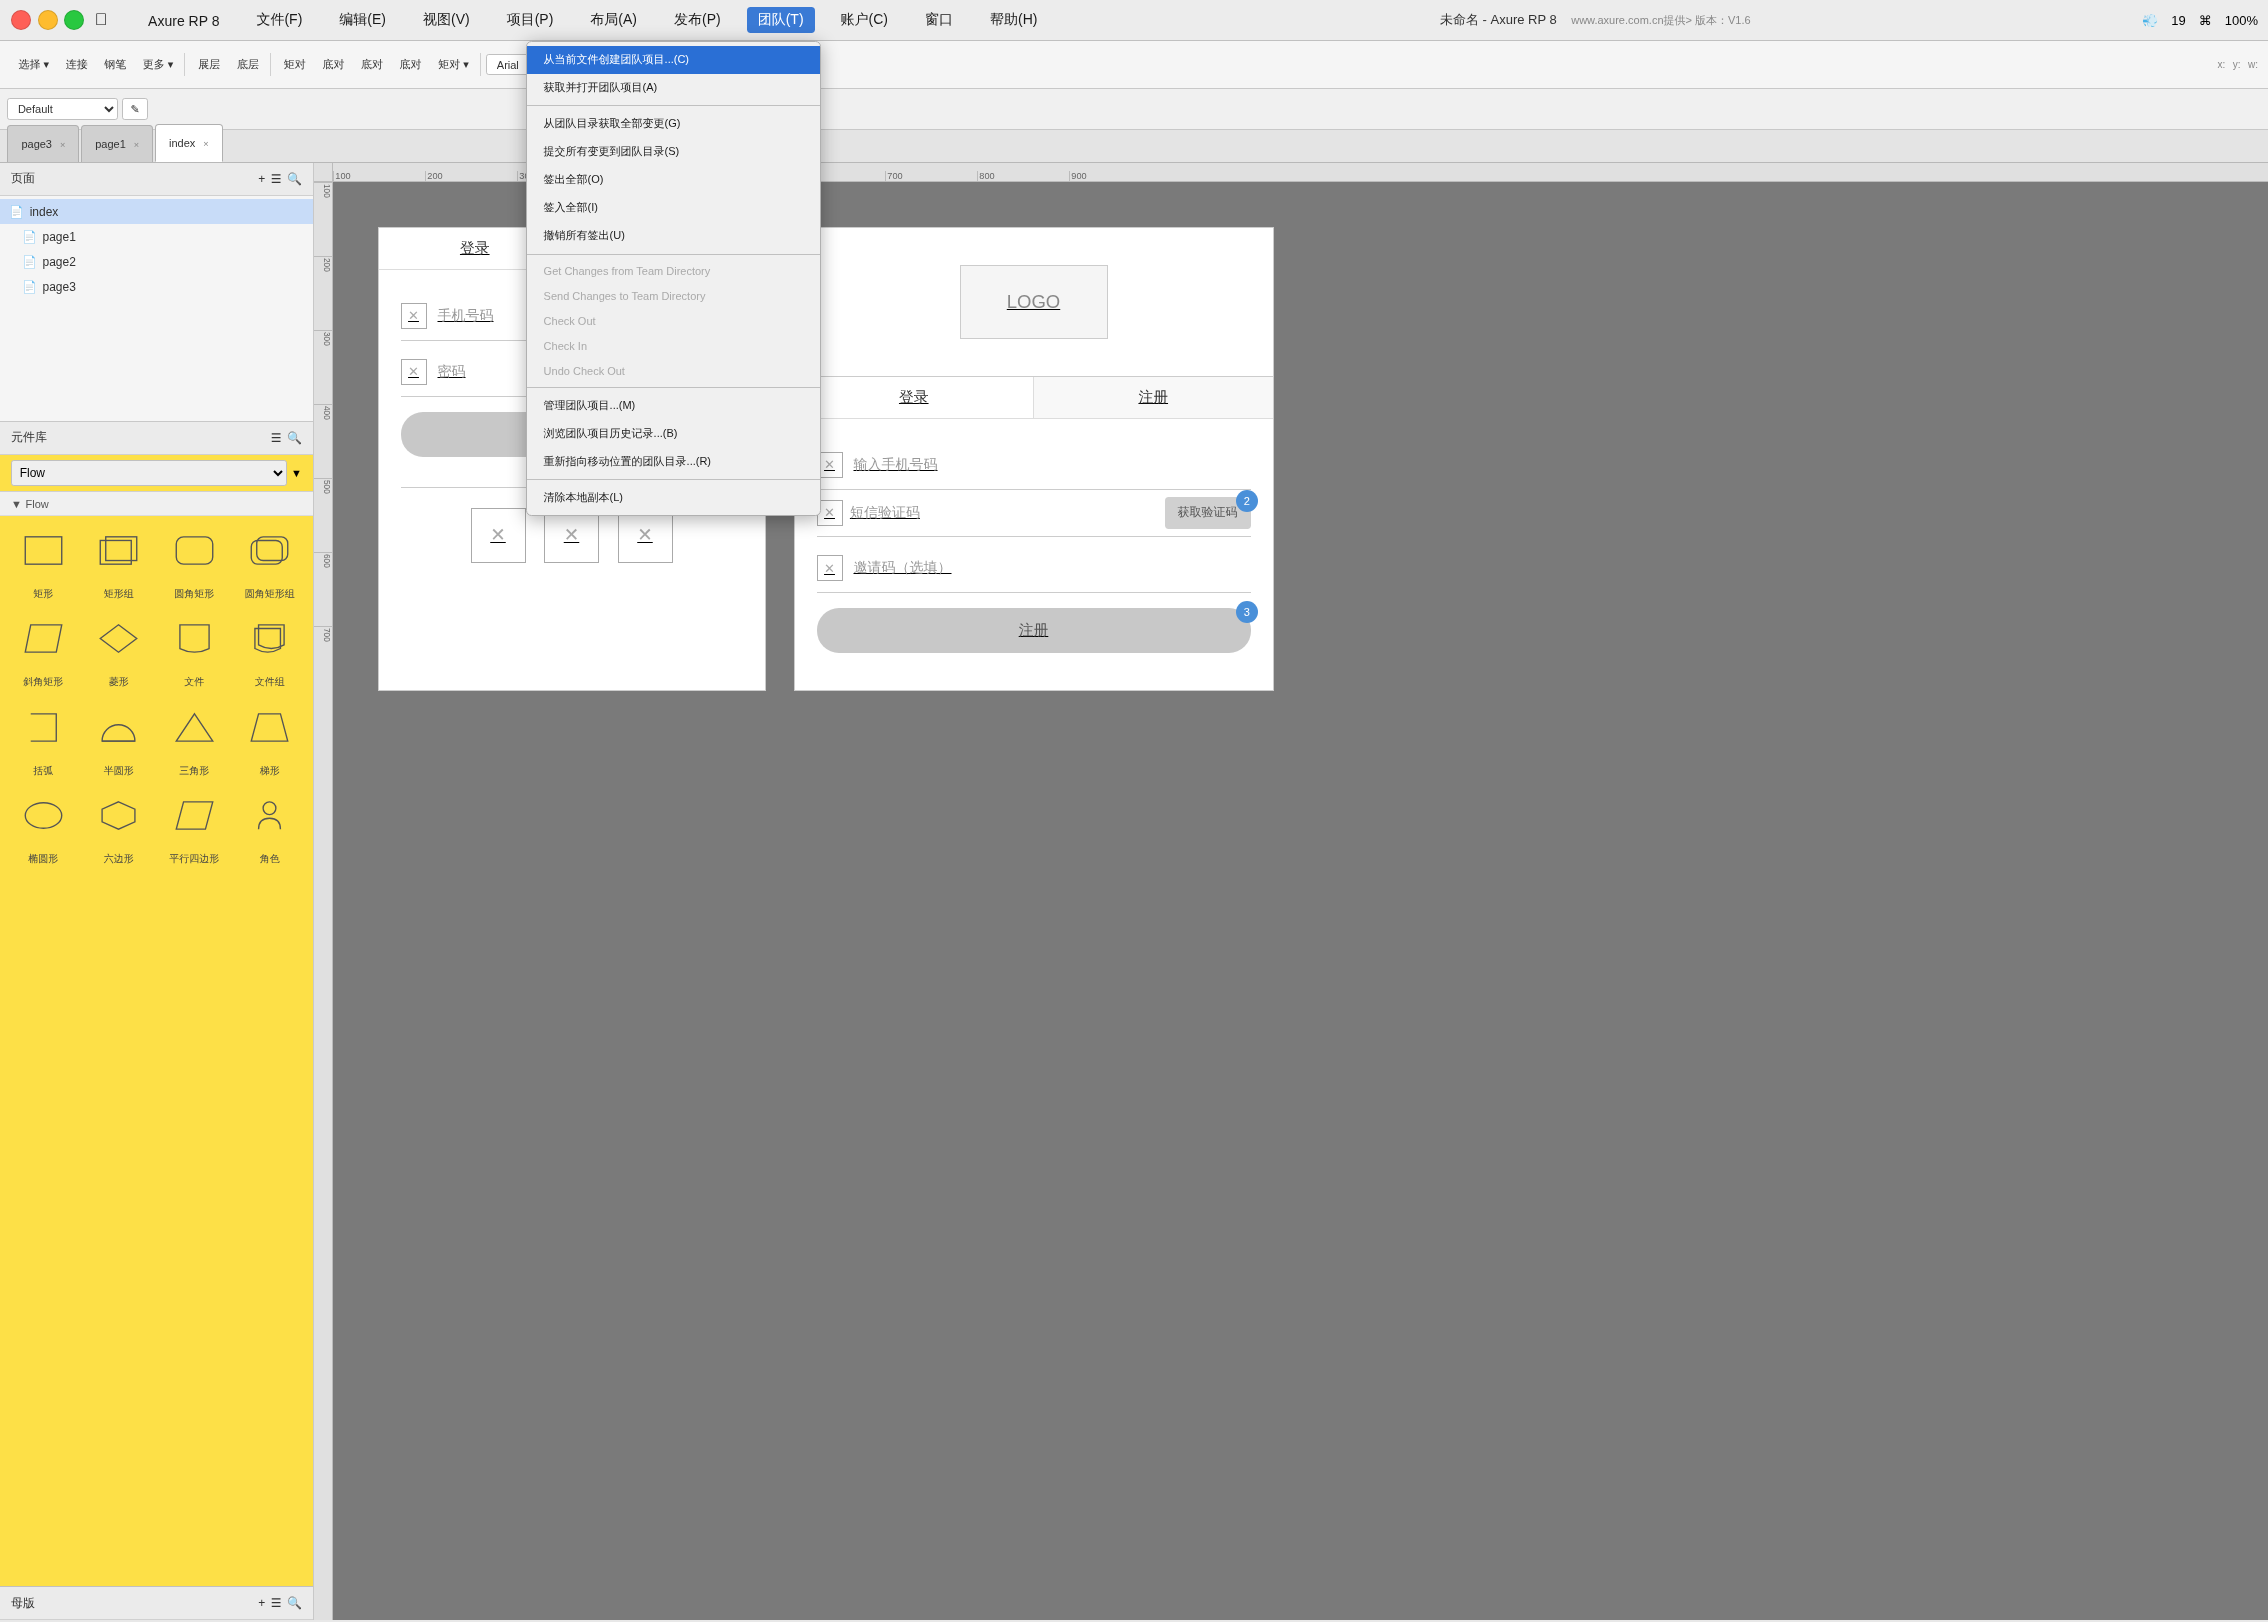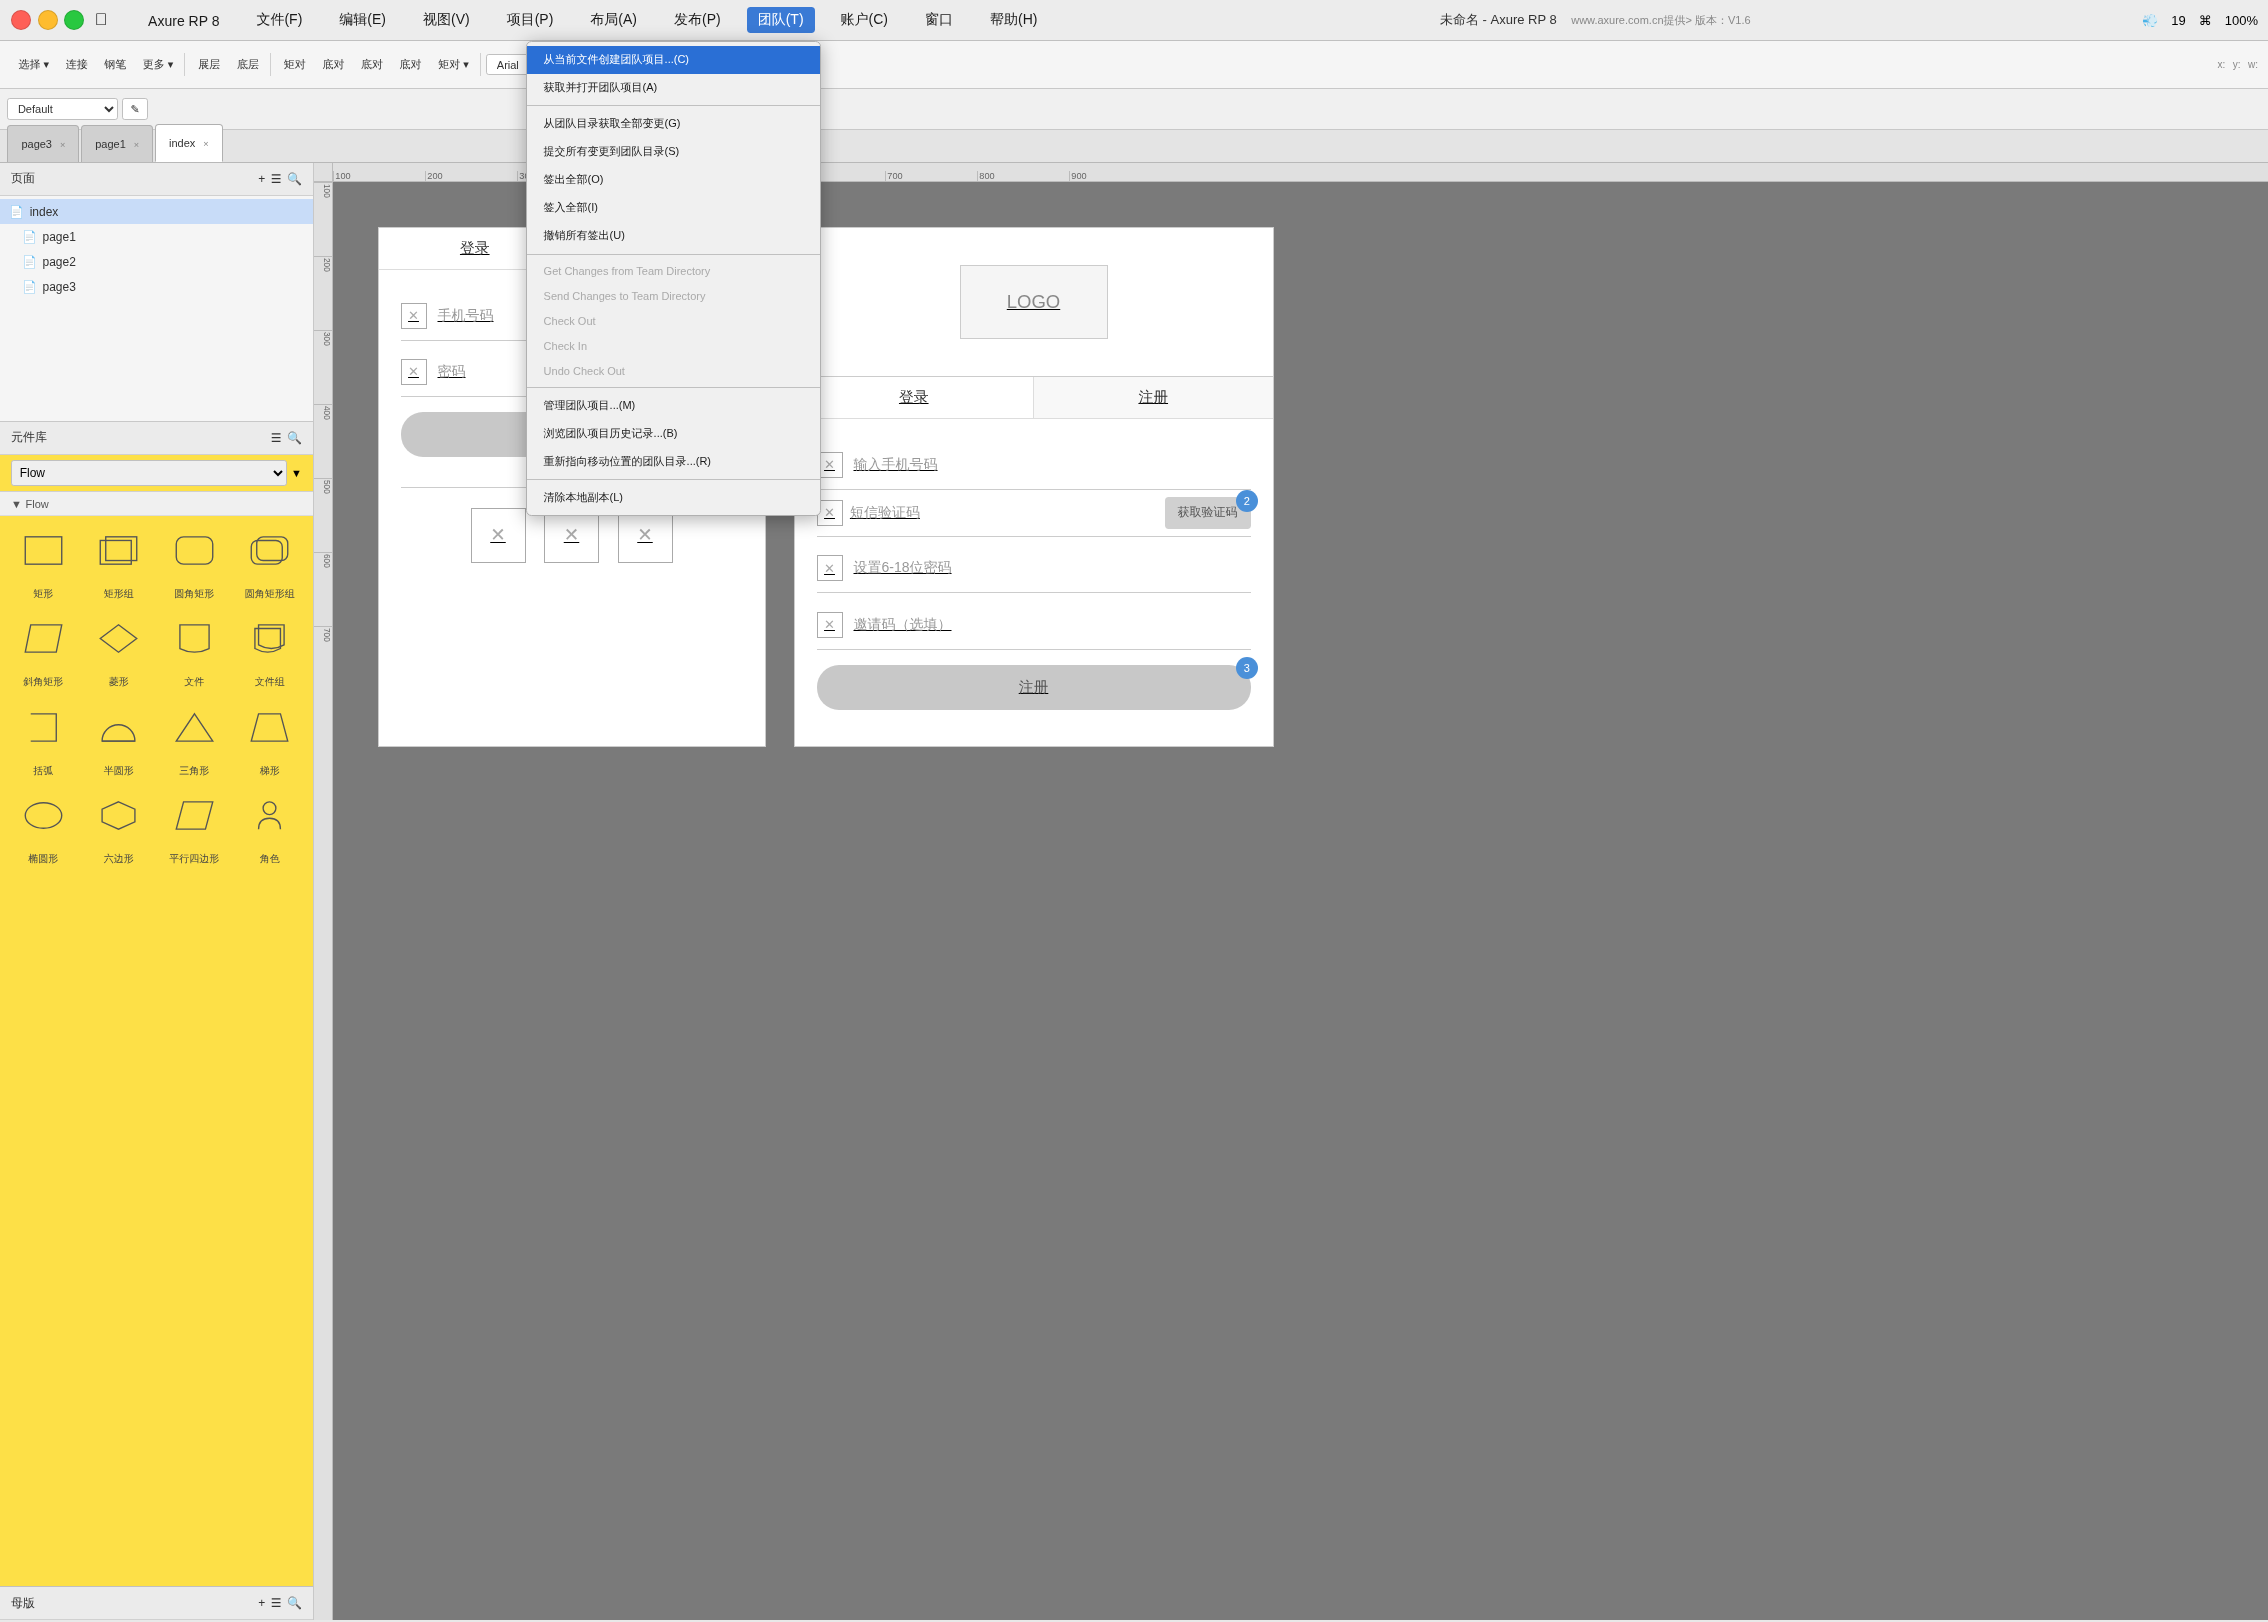--- a/index.html
+++ b/index.html
@@ -757,24 +757,20 @@
                   <span class="input-label" style="flex:1;">短信验证码</span>
                   <div style="position:relative;">
                     <button style="background:#d0d0d0; border:none; border-radius:3.7px; padding:7.4px 13px; font-size:12px; color:#555; cursor:pointer;">
                       <span>获取验证码</span>
                     </button>
                     <div class="badge" style="position:absolute; top:-7.4px; right:-7.4px;">2</div>
                   </div>
                 </div>
                 <div class="wireframe-input">
                   <div class="input-x">✕</div>
-                  <span class="input-label">设置6-18位密码</span>
-                </div>
-                <div class="wireframe-input">
-                  <div class="input-x">✕</div>
                   <span class="input-label">邀请码（选填）</span>
                 </div>
                 <div style="position:relative; margin-top:14.8px;">
                   <div class="wireframe-btn">
                     <span>注册</span>
                     <div class="badge">3</div>
                   </div>
                 </div>
               </div>
             </div>

